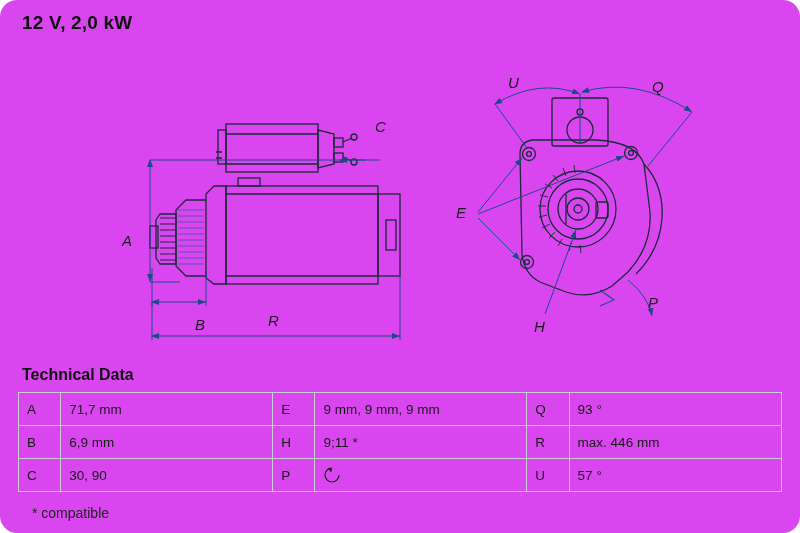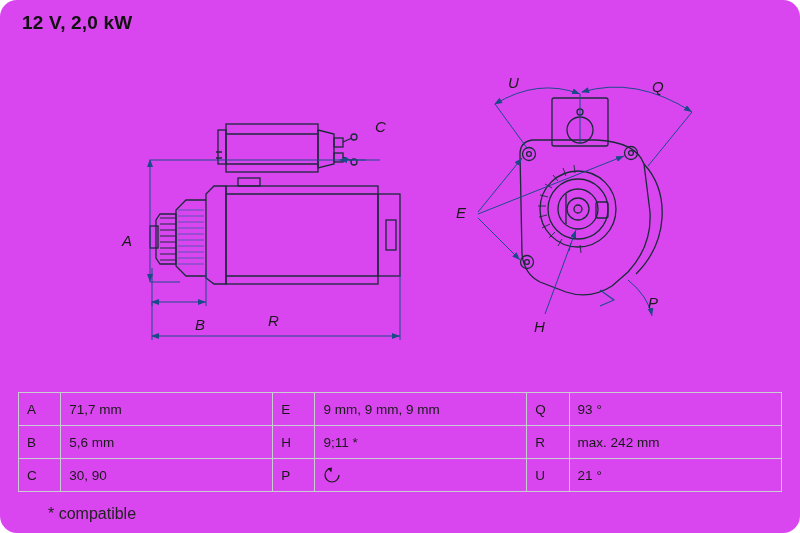--- a/index.html
+++ b/index.html
@@ -61,23 +61,23 @@
   td.key {
     width: 28px;
     text-align: left;
     padding-left: 9px;
   }
   td.val {
     width: 225px;
   }
   #footnote {
     position: absolute;
-    left: 48px;
+    left: 32px;
     top: 505px;
-    font-size: 16px;
+    font-size: 14px;
     color: #222;
   }
   .rot-icon svg { display: block; }
   .dim-label {
     font-size: 15px;
     font-style: italic;
   }
 </style>
 </head>
 <body>
@@ -237,52 +237,53 @@
       <line x1="545" y1="280" x2="576" y2="196" marker-end="url(#arrEnd)"></line>
     </g>
 
     <text class="dim-label" x="508" y="54" fill="#1a1a1a">U</text>
     <text class="dim-label" x="652" y="58" fill="#1a1a1a">Q</text>
     <text class="dim-label" x="456" y="184" fill="#1a1a1a">E</text>
     <text class="dim-label" x="534" y="298" fill="#1a1a1a">H</text>
     <text class="dim-label" x="648" y="274" fill="#1a1a1a">P</text>
   </svg>
 
+  <div id="tech-title">Technical Data</div>
 
   <table id="tech-table">
     <tbody>
       <tr>
         <td class="key">A</td>
         <td class="val">71,7 mm</td>
         <td class="key">E</td>
         <td class="val">9 mm, 9 mm, 9 mm</td>
         <td class="key">Q</td>
         <td class="val">93 °</td>
       </tr>
       <tr>
         <td class="key">B</td>
-        <td class="val">5,6 mm</td>
+        <td class="val">6,9 mm</td>
         <td class="key">H</td>
         <td class="val">9;11 *</td>
         <td class="key">R</td>
-        <td class="val">max. 242 mm</td>
+        <td class="val">max. 446 mm</td>
       </tr>
       <tr>
         <td class="key">C</td>
         <td class="val">30, 90</td>
         <td class="key">P</td>
         <td class="val">
           <span class="rot-icon">
             <svg width="20" height="18" viewBox="0 0 20 18" fill="none" stroke="#1a1a1a" stroke-width="1.2">
               <path d="M16 9 A7 7 0 1 1 9 2"></path>
               <path d="M4.5 2 L9 2.2 L8.3 6.4 Z" fill="#1a1a1a" stroke="none"></path>
             </svg>
           </span>
         </td>
         <td class="key">U</td>
-        <td class="val">21 °</td>
+        <td class="val">57 °</td>
       </tr>
     </tbody>
   </table>
 
   <div id="footnote">* compatible</div>
 
 </div>
 
 </body></html>

